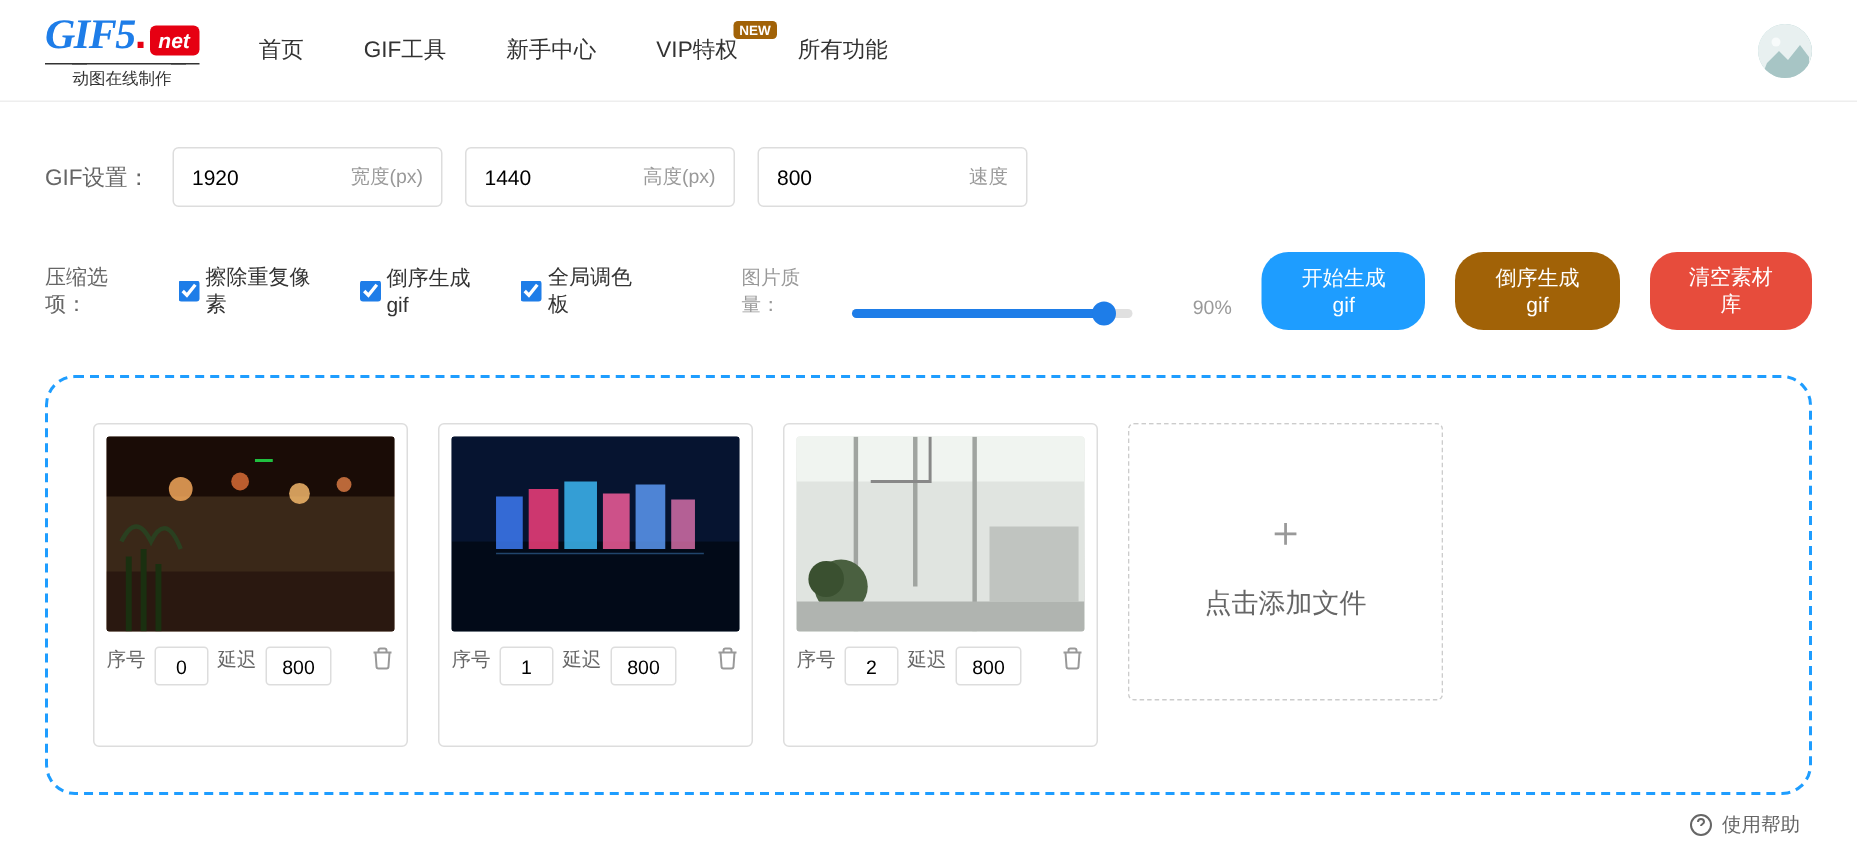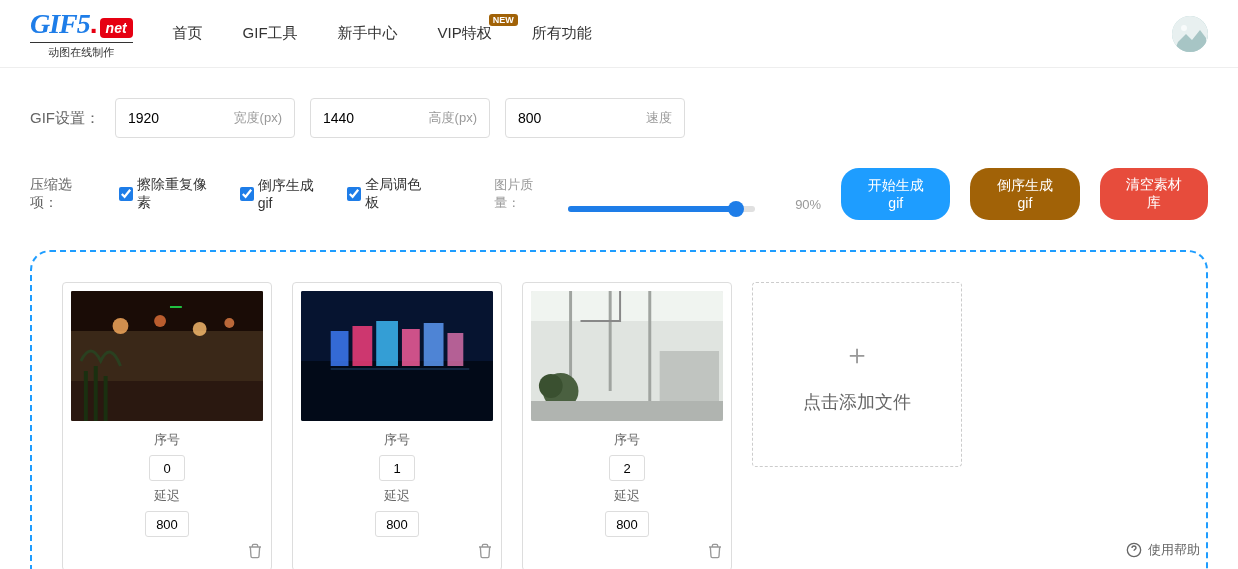--- a/index.html
+++ b/index.html
@@ -36,21 +36,21 @@
 .quality-value { color: #999; font-size: 13px; margin-left: 30px; }
 .action-buttons { display: flex; gap: 20px; margin-left: auto; }
 .btn { padding: 8px 20px; border-radius: 18px; border: none; color: #fff; font-size: 14px; cursor: pointer; }
 .btn-blue { background: #1e9dff; }
 .btn-green { background: #a16207; border-radius: 19px; }
 .btn-red { background: #e74c3c; }
 
 .frames-container { margin: 0 30px 30px; border: 2px dashed #1e9dff; border-radius: 20px; padding: 30px; display: flex; gap: 20px; min-height: 280px; }
 .frame-card { border: 1px solid #ddd; border-radius: 4px; padding: 8px; width: 210px; background: #fff; }
 .frame-img { width: 100%; height: 130px; border-radius: 2px; }
-.frame-controls { display: flex; align-items: center; gap: 6px; margin-top: 10px; font-size: 13px; color: #666; flex-direction: column; }
+.frame-controls { display: flex; align-items: flex-start; gap: 6px; margin-top: 10px; font-size: 13px; color: #666; }
 .frame-controls .small-input { border: 1px solid #ddd; border-radius: 3px; width: 36px; height: 26px; text-align: center; font-size: 13px; }
 .frame-controls .delay-input { width: 44px; }
 .trash-icon { margin-left: auto; cursor: pointer; color: #999; }
 .trash-icon svg { width: 16px; height: 16px; }
 .add-card { border: 1px dashed #ccc; border-radius: 4px; width: 210px; display: flex; flex-direction: column; align-items: center; justify-content: center; cursor: pointer; color: #666; gap: 16px; height: 185px; }
 .add-card .plus { font-size: 28px; color: #999; font-weight: 300; }
 .add-card .add-text { font-size: 18px; }
 
 .help-link { position: fixed; bottom: 10px; right: 38px; display: flex; align-items: center; gap: 6px; color: #666; font-size: 13px; cursor: pointer; }
 .help-link svg { width: 16px; height: 16px; }

